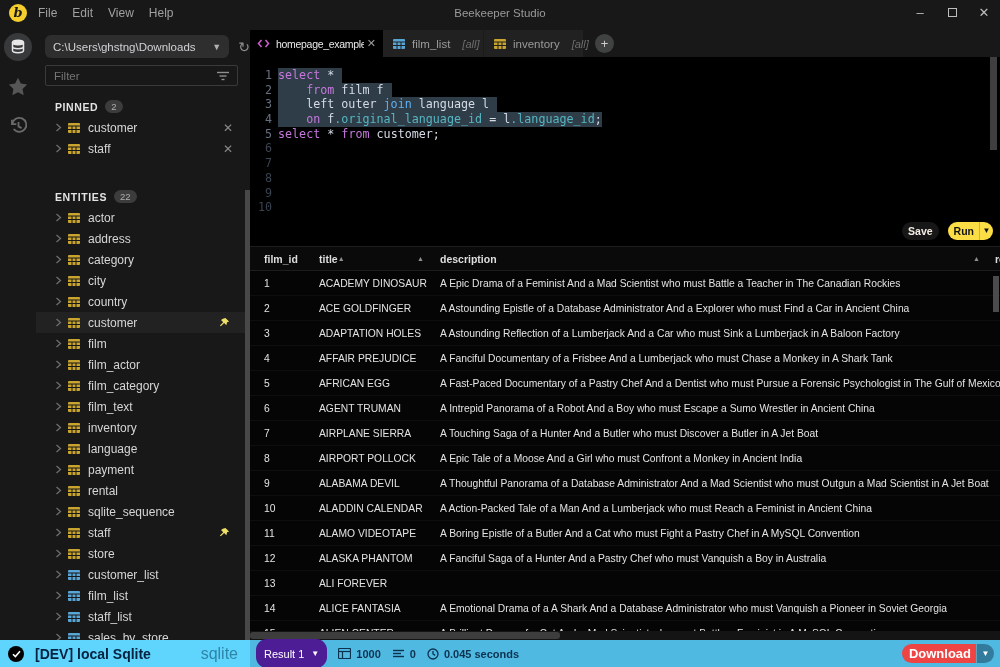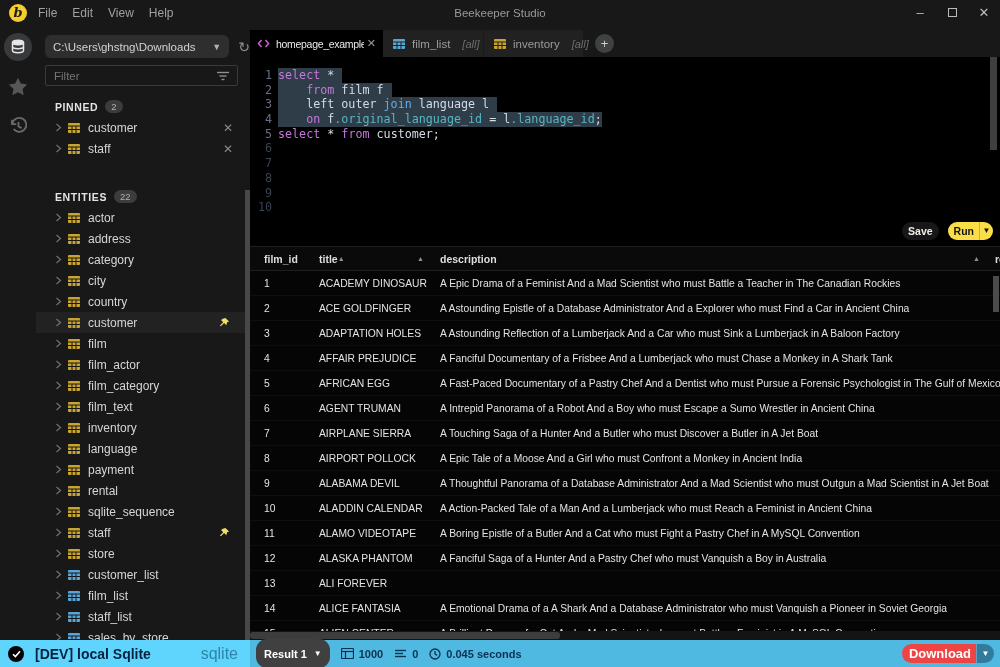--- a/index.html
+++ b/index.html
@@ -86,21 +86,21 @@
 .tbl-vscroll { position:absolute; right:1px; top:5px; width:6px; height:36px; background:#4b4b4b; }
 .hscroll { position:absolute; left:0; right:0; bottom:0; height:9px; background:#141414; }
 .hscroll .handle { position:absolute; left:0; top:1px; width:310px; height:7px; background:#3d3d3d; border-radius:3px; }
 
 .statusbar { height:27px; flex:0 0 27px; display:flex; }
 .sb-left { width:250px; background:#5fd5fd; display:flex; align-items:center; padding-left:8px; position:relative; }
 .sb-check { width:16px; height:16px; border-radius:50%; background:#000; color:#fff; font-size:9px; display:flex; align-items:center; justify-content:center; }
 .sb-conn { color:#04223f; font-size:14px; font-weight:bold; margin-left:11px; }
 .sb-dialect { position:absolute; right:12px; color:#2e85a8; font-size:16px; }
 .sb-right { flex:1; background:#50b9e1; display:flex; align-items:center; position:relative; }
-.result-pill { background:#404040; color:#fff; border-radius:11px; height:29px; display:flex; align-items:center; padding:0 8px; margin-left:6px; font-size:11px; font-weight:bold; }
+.result-pill { background:#4c1d95; color:#fff; border-radius:11px; height:29px; display:flex; align-items:center; padding:0 8px; margin-left:6px; font-size:11px; font-weight:normal; }
 .result-pill .caret { font-size:8px; margin-left:7px; }
 .sb-stat { display:flex; align-items:center; color:#0c3250; font-size:11px; font-weight:bold; margin-left:11px; }
 .sb-stat svg { margin-right:5px; }
 .dl-wrap { position:absolute; right:6px; display:flex; height:19px; }
 .dl-main { background:#ef4444; color:#fff; font-size:13px; font-weight:bold; border-radius:11px 0 0 11px; display:flex; align-items:center; padding:0 5px 0 7px; }
 .dl-caret { background:#337b9c; border-left:1px solid #63a3bd; border-radius:0 11px 11px 0; width:18px; display:flex; align-items:center; justify-content:center; color:#fff; font-size:8px; }
 </style>
 </head>
 <body>
 

